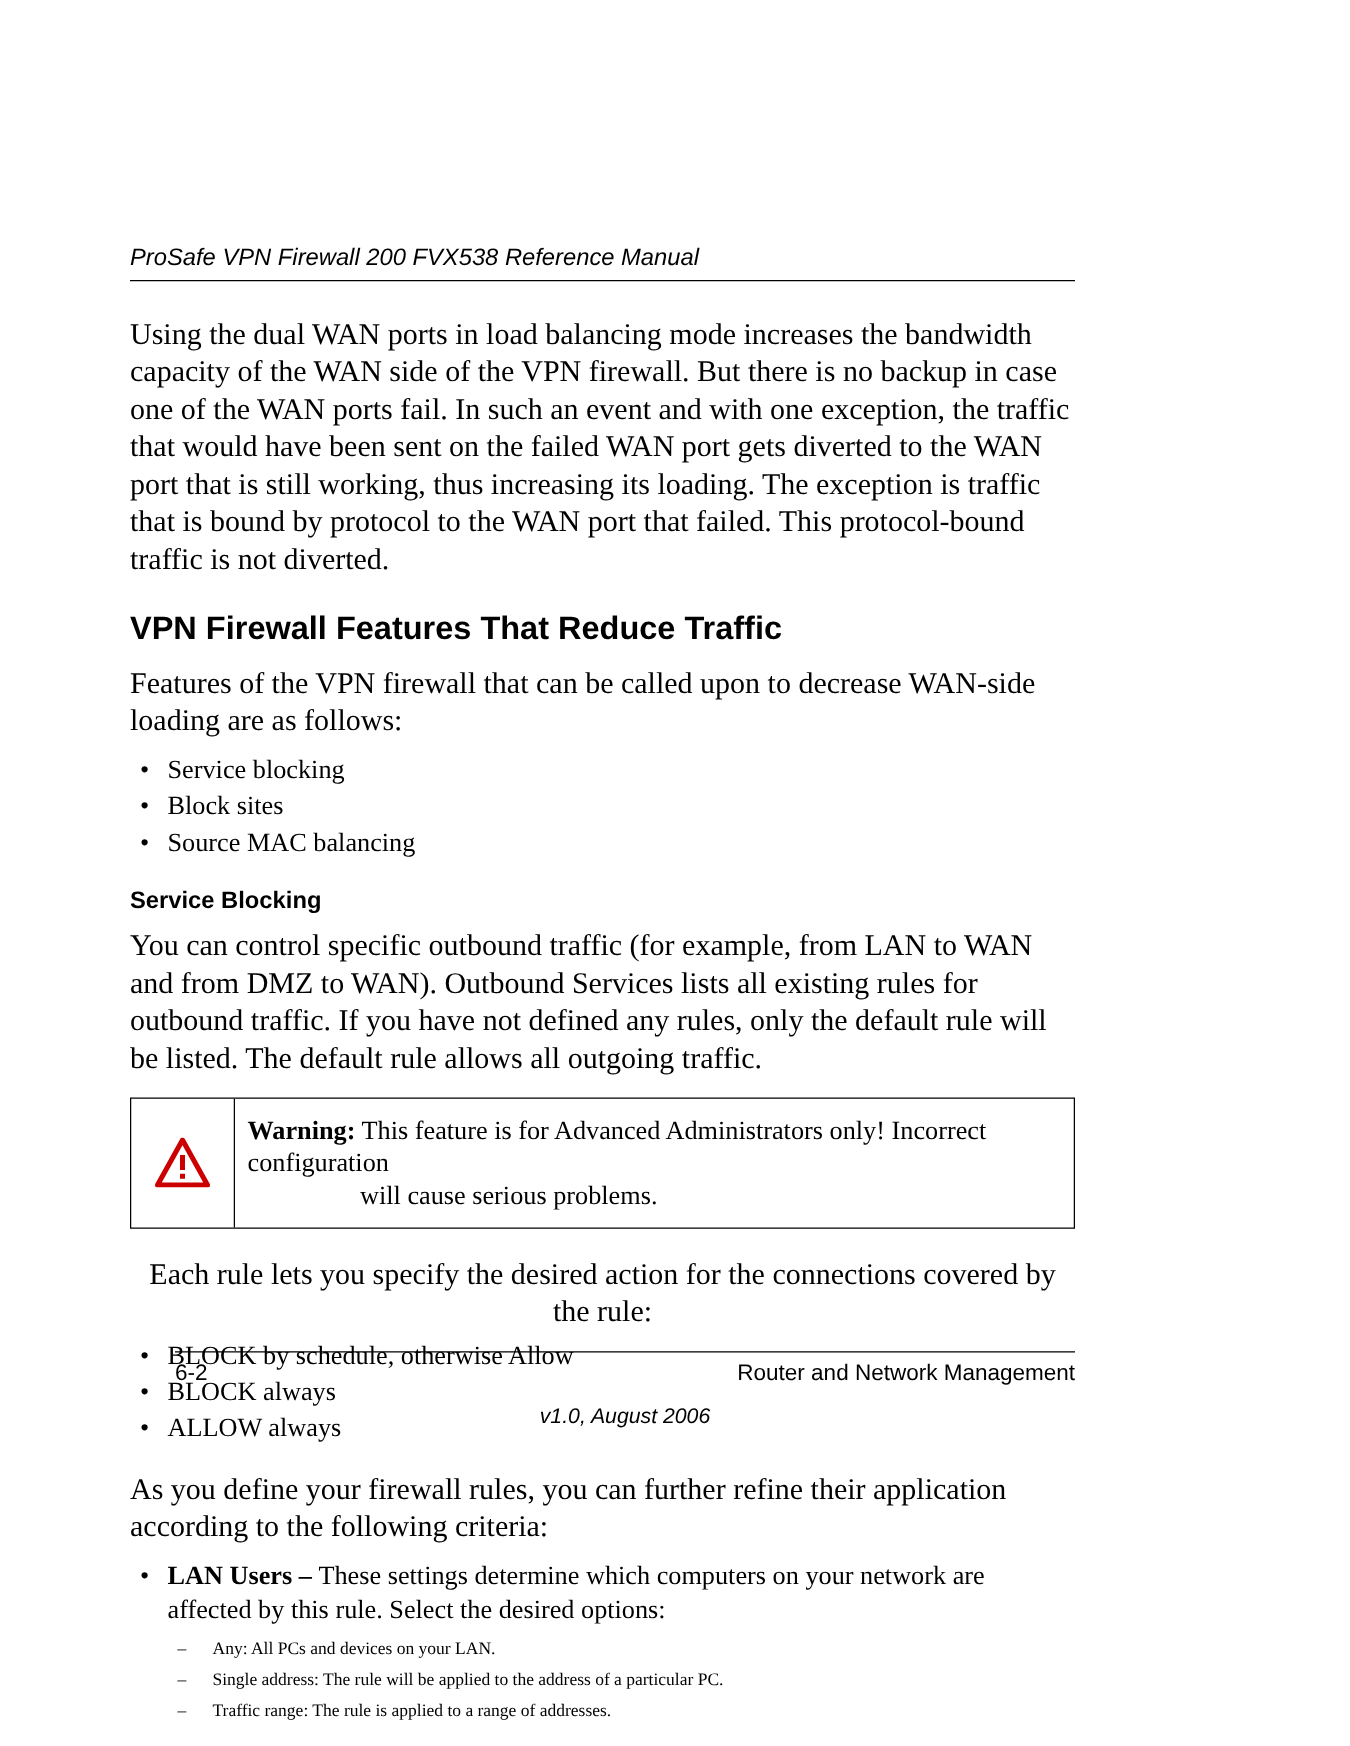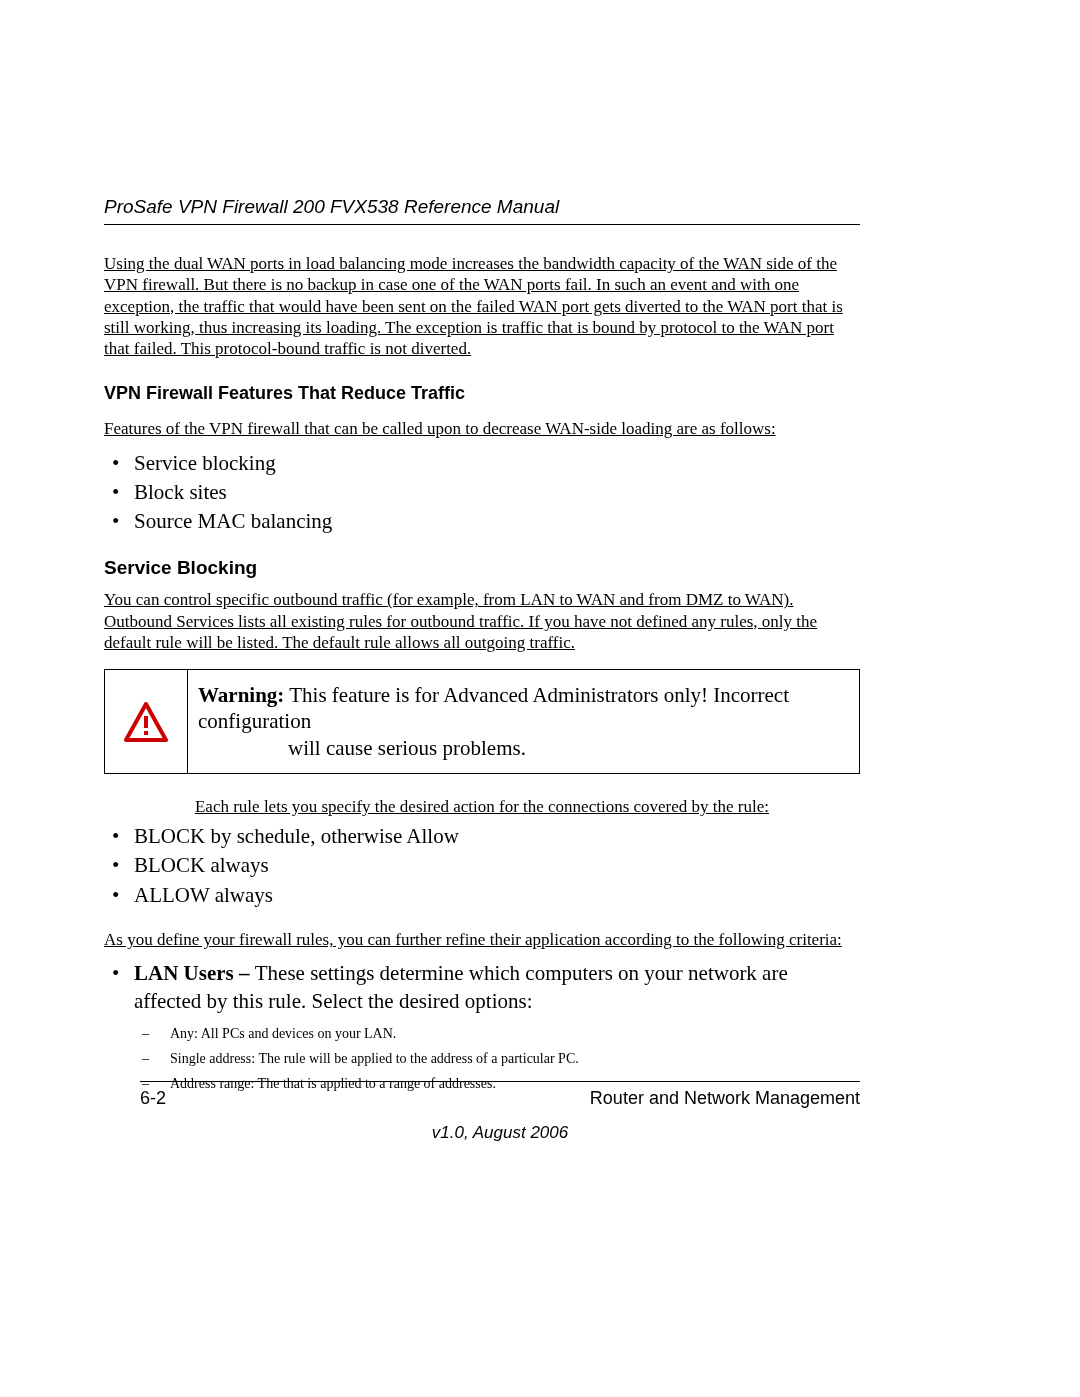--- a/index.html
+++ b/index.html
@@ -24,30 +24,29 @@
     font-family: Arial, Helvetica, sans-serif;
     font-size: 19px;
     color: #000;
   }
   .rule {
     border: none;
     border-top: 1.5px solid #000;
     margin: 6px 0 28px 0;
   }
   .body-text {
-    font-size: 17px;
+    font-size: 24px;
     line-height: 1.25;
     margin: 0 0 24px 0;
     text-align: left;
-    text-decoration: underline;
   }
   h2.section-heading {
     font-family: Arial, Helvetica, sans-serif;
     font-weight: bold;
-    font-size: 18px;
+    font-size: 26px;
     margin: 10px 0 14px 0;
   }
   h3.sub-heading {
     font-family: Arial, Helvetica, sans-serif;
     font-weight: bold;
     font-size: 19px;
     margin: 22px 0 10px 0;
   }
   ul.feature-list, ul.rule-list, ul.criteria-list {
     list-style: none;
@@ -187,21 +186,21 @@
   </ul>
 
   <p class="body-text" style="margin-top:14px; margin-bottom:10px;">As you define your firewall rules, you can further refine their application according to the following criteria:</p>
 
   <ul class="criteria-list">
     <li>
       <b>LAN Users – </b><span>These settings determine which computers on your network are affected by this rule. Select the desired options:</span>
       <ul class="sub-list">
         <li>Any: All PCs and devices on your LAN.</li>
         <li>Single address: The rule will be applied to the address of a particular PC.</li>
-        <li>Address range: The that is applied to a range of addresses.</li>
+        <li>Traffic range: The rule is applied to a range of addresses.</li>
       </ul>
     </li>
   </ul>
 
   <div class="footer">
     <hr class="footer-rule">
     <div class="footer-row">
       <span>6-2</span>
       <span>Router and Network Management</span>
     </div>

